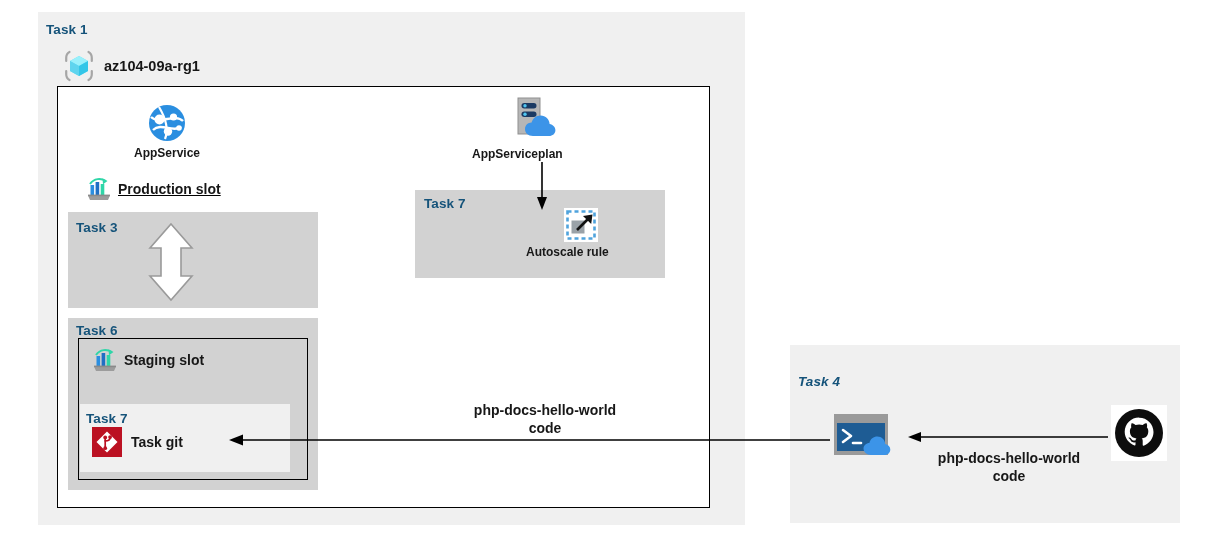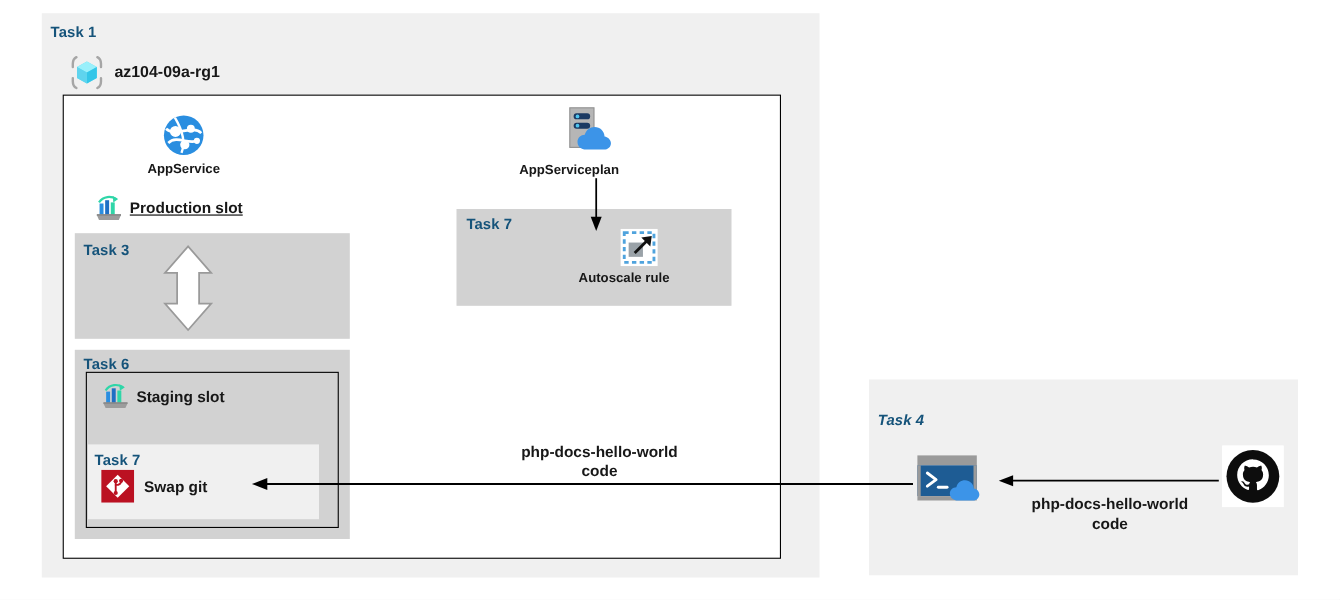--- a/index.html
+++ b/index.html
@@ -334,21 +334,21 @@
         <path d="M15 4.5 L25.5 15 L15 25.5 L4.5 15 Z" fill="#ffffff"></path>
         <g fill="none" stroke="#bb1122" stroke-width="1.7" stroke-linecap="round">
           <path d="M13.2 20.8 L13.2 11.6"></path>
           <path d="M13.2 13.8 C16.6 13.8 18.1 12.6 18.1 10.4"></path>
         </g>
         <circle cx="13.2" cy="21.2" r="1.9" fill="#bb1122"></circle>
         <circle cx="13.2" cy="10.4" r="1.9" fill="#bb1122"></circle>
         <circle cx="18.1" cy="10.1" r="1.9" fill="#bb1122"></circle>
       </svg>
     </span>
-    <span class="row-text">Swap git</span>
+    <span class="row-text">Task git</span>
   </div>
 
   <div class="node-asplan">
     <span>
       <svg class="ic" viewBox="0 0 52 48" xmlns="http://www.w3.org/2000/svg">
         <rect x="12" y="2" width="22" height="36" fill="#b6b6b6" stroke="#8f8f8f" stroke-width="1"></rect>
         <rect x="15.5" y="7" width="15" height="5.5" rx="2.7" fill="#1b3a63"></rect>
         <circle cx="19" cy="9.8" r="1.7" fill="#4fc6f0"></circle>
         <rect x="15.5" y="15.5" width="15" height="5.5" rx="2.7" fill="#1b3a63"></rect>
         <circle cx="19" cy="18.3" r="1.7" fill="#4fc6f0"></circle>

